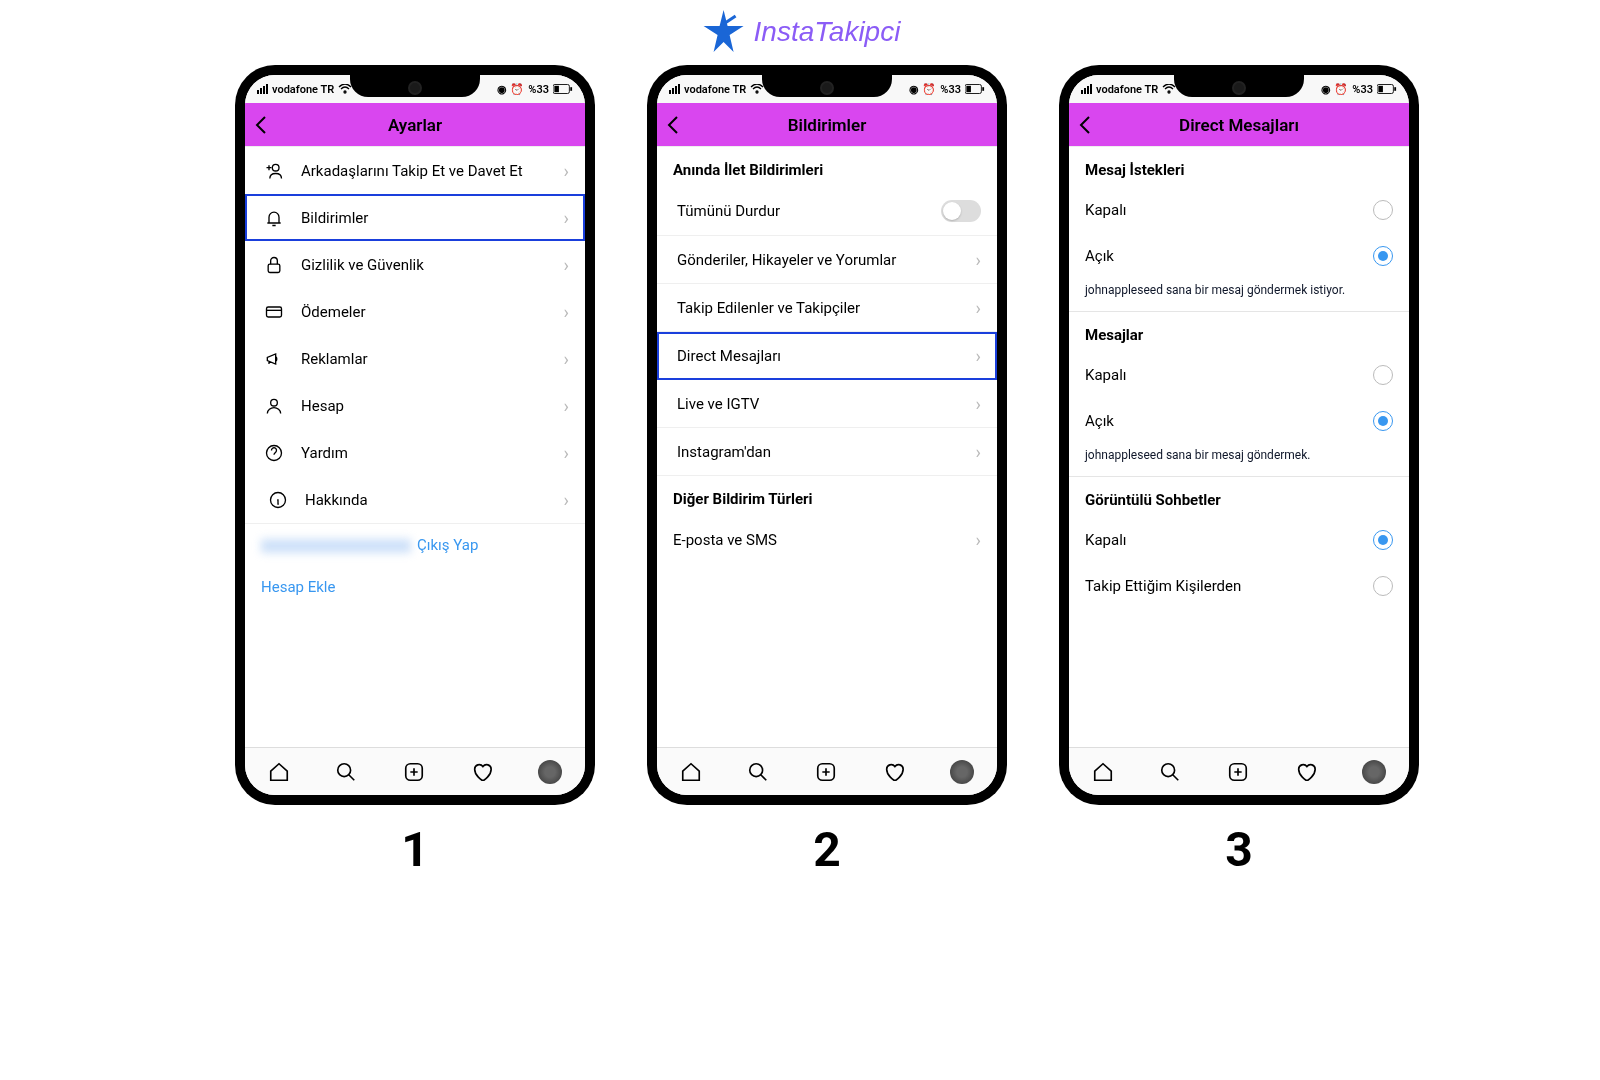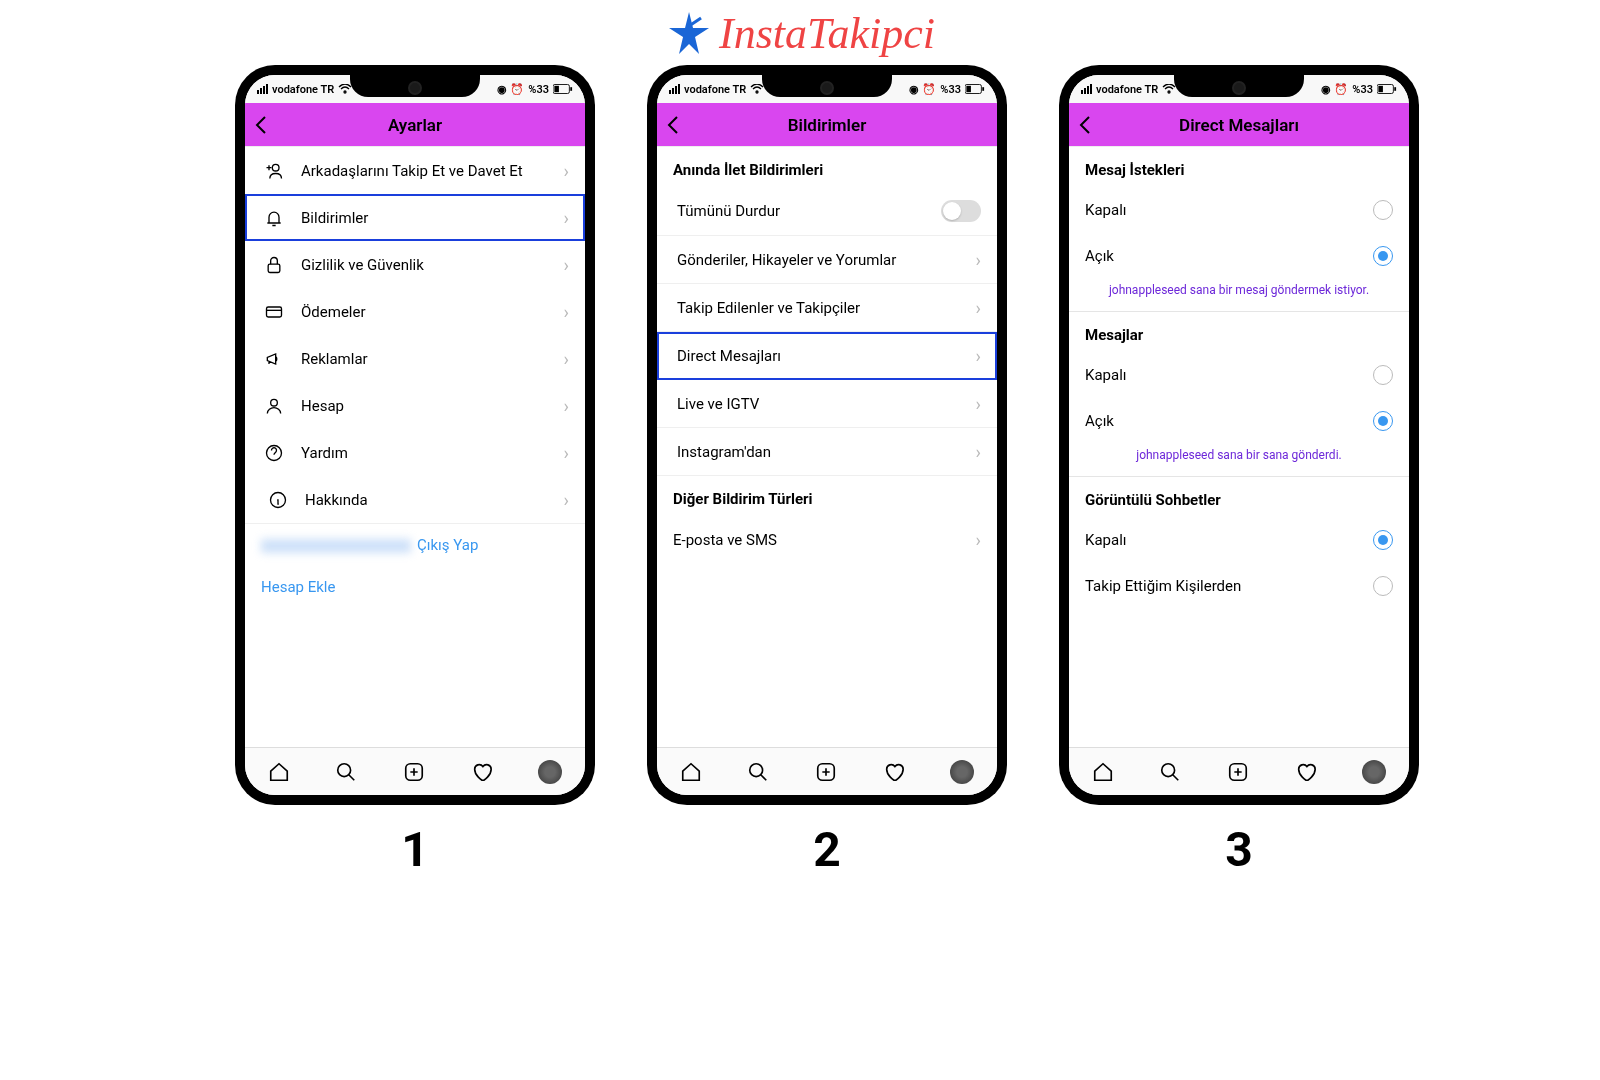--- a/index.html
+++ b/index.html
@@ -14,21 +14,21 @@
     position: absolute;
     top: 8px;
     left: 50%;
     transform: translateX(-50%);
     display: flex;
     align-items: center;
     gap: 6px;
     color: #1a66d6;
   }
   .logo .star { font-size: 44px; color:#1a66d6; }
-  .logo .text { font-family: Liberation Serif, serif; font-size: 44px; font-style: italic; color:#ef4444; }
+  .logo .text { font-family: Liberation Sans, sans-serif; font-size: 28px; font-style: italic; color:#8b5cf6; }
   .phones {
     position: absolute;
     top: 65px;
     left: 0;
     width: 100%;
     display: flex;
     justify-content: center;
     gap: 52px;
     margin-left: 27px;
   }
@@ -128,21 +128,21 @@
   .link-row{padding:12px 16px;color:#3897f0;font-size:15px;}
   .blur{filter:blur(4px);opacity:0.6;color:#bcd4f0;display:inline-block;width:150px;height:14px;background:#aecdf5;margin-right:6px;vertical-align:middle;}
   .logout{color:#3897f0;font-size:15px;}
   .toggle {
     width:40px;height:22px;border-radius:12px;background:#ddd;position:relative;
   }
   .toggle::after{content:"";position:absolute;width:18px;height:18px;border-radius:50%;background:#fff;top:2px;left:2px;box-shadow:0 1px 2px rgba(0,0,0,0.2);}
   .radio{width:20px;height:20px;border-radius:50%;border:1.5px solid #bbb;display:flex;align-items:center;justify-content:center;}
   .radio.on{border-color:#3897f0;}
   .radio.on::after{content:"";width:10px;height:10px;border-radius:50%;background:#3897f0;}
-  .helper{padding:4px 16px 14px;color:#6d28d9;font-size:12px;border-bottom:1px solid #e5e5e5;text-align:center;}
+  .helper{padding:4px 16px 14px;color:#0f172a;font-size:12px;border-bottom:1px solid #e5e5e5;}
   .bottom-nav{
     height:48px;display:flex;align-items:center;justify-content:space-around;border-top:1px solid #ddd;
     background:#fafafa;
   }
   .bottom-nav .bn{font-size:20px;display:flex;align-items:center;justify-content:center;}
   .avatar{width:24px;height:24px;border-radius:50%;background:radial-gradient(circle,#666 30%,#333 100%);}
   .step-num{
     text-align:center;font-size:48px;font-weight:700;margin-top:16px;
   }
   svg{display:block;}
@@ -477,21 +477,21 @@
 
           <div class="section-header">Mesajlar</div>
           <div class="row">
             <span class="label">Kapalı</span>
             <span class="radio"></span>
           </div>
           <div class="row">
             <span class="label">Açık</span>
             <span class="radio on"></span>
           </div>
-          <div class="helper">johnappleseed sana bir sana gönderdi.</div>
+          <div class="helper">johnappleseed sana bir mesaj göndermek.</div>
 
           <div class="section-header">Görüntülü Sohbetler</div>
           <div class="row">
             <span class="label">Kapalı</span>
             <span class="radio on"></span>
           </div>
           <div class="row">
             <span class="label">Takip Ettiğim Kişilerden</span>
             <span class="radio"></span>
           </div>

